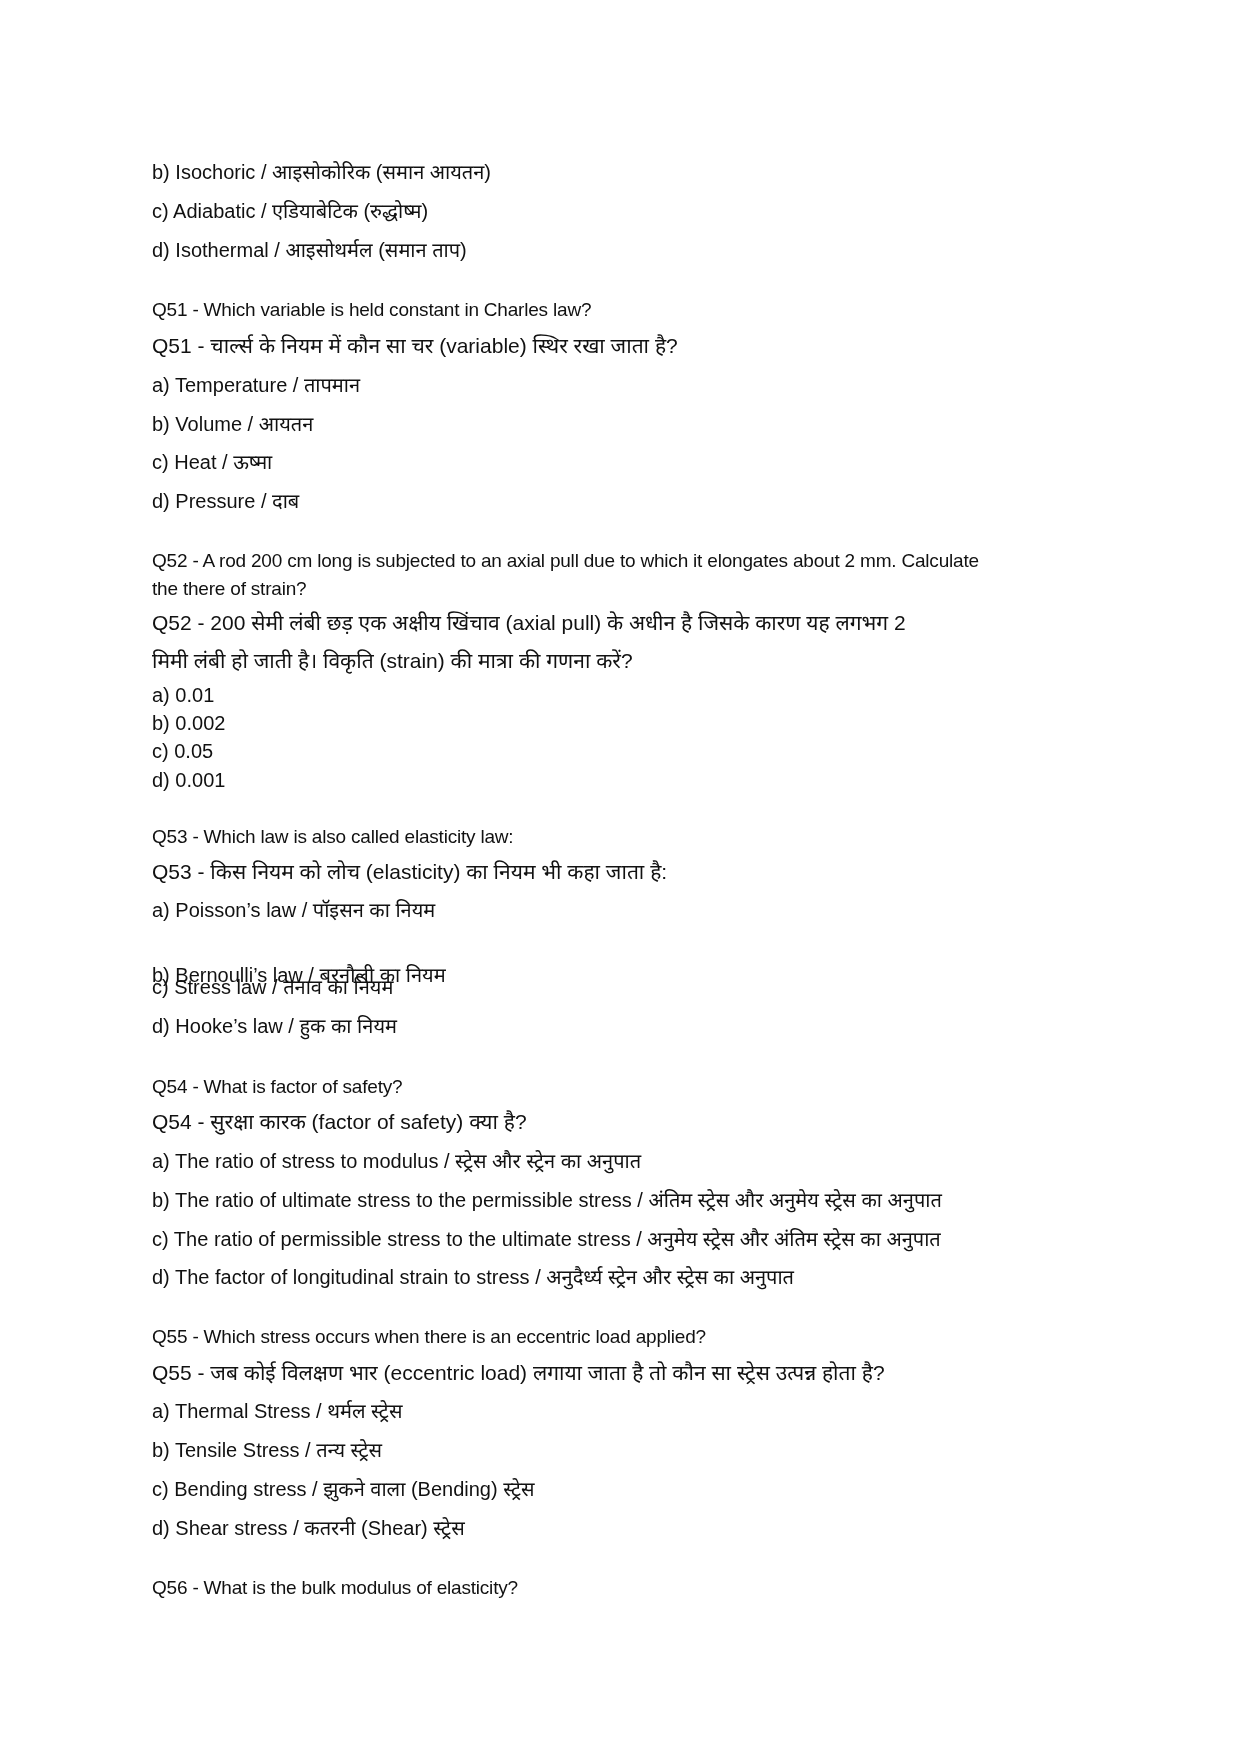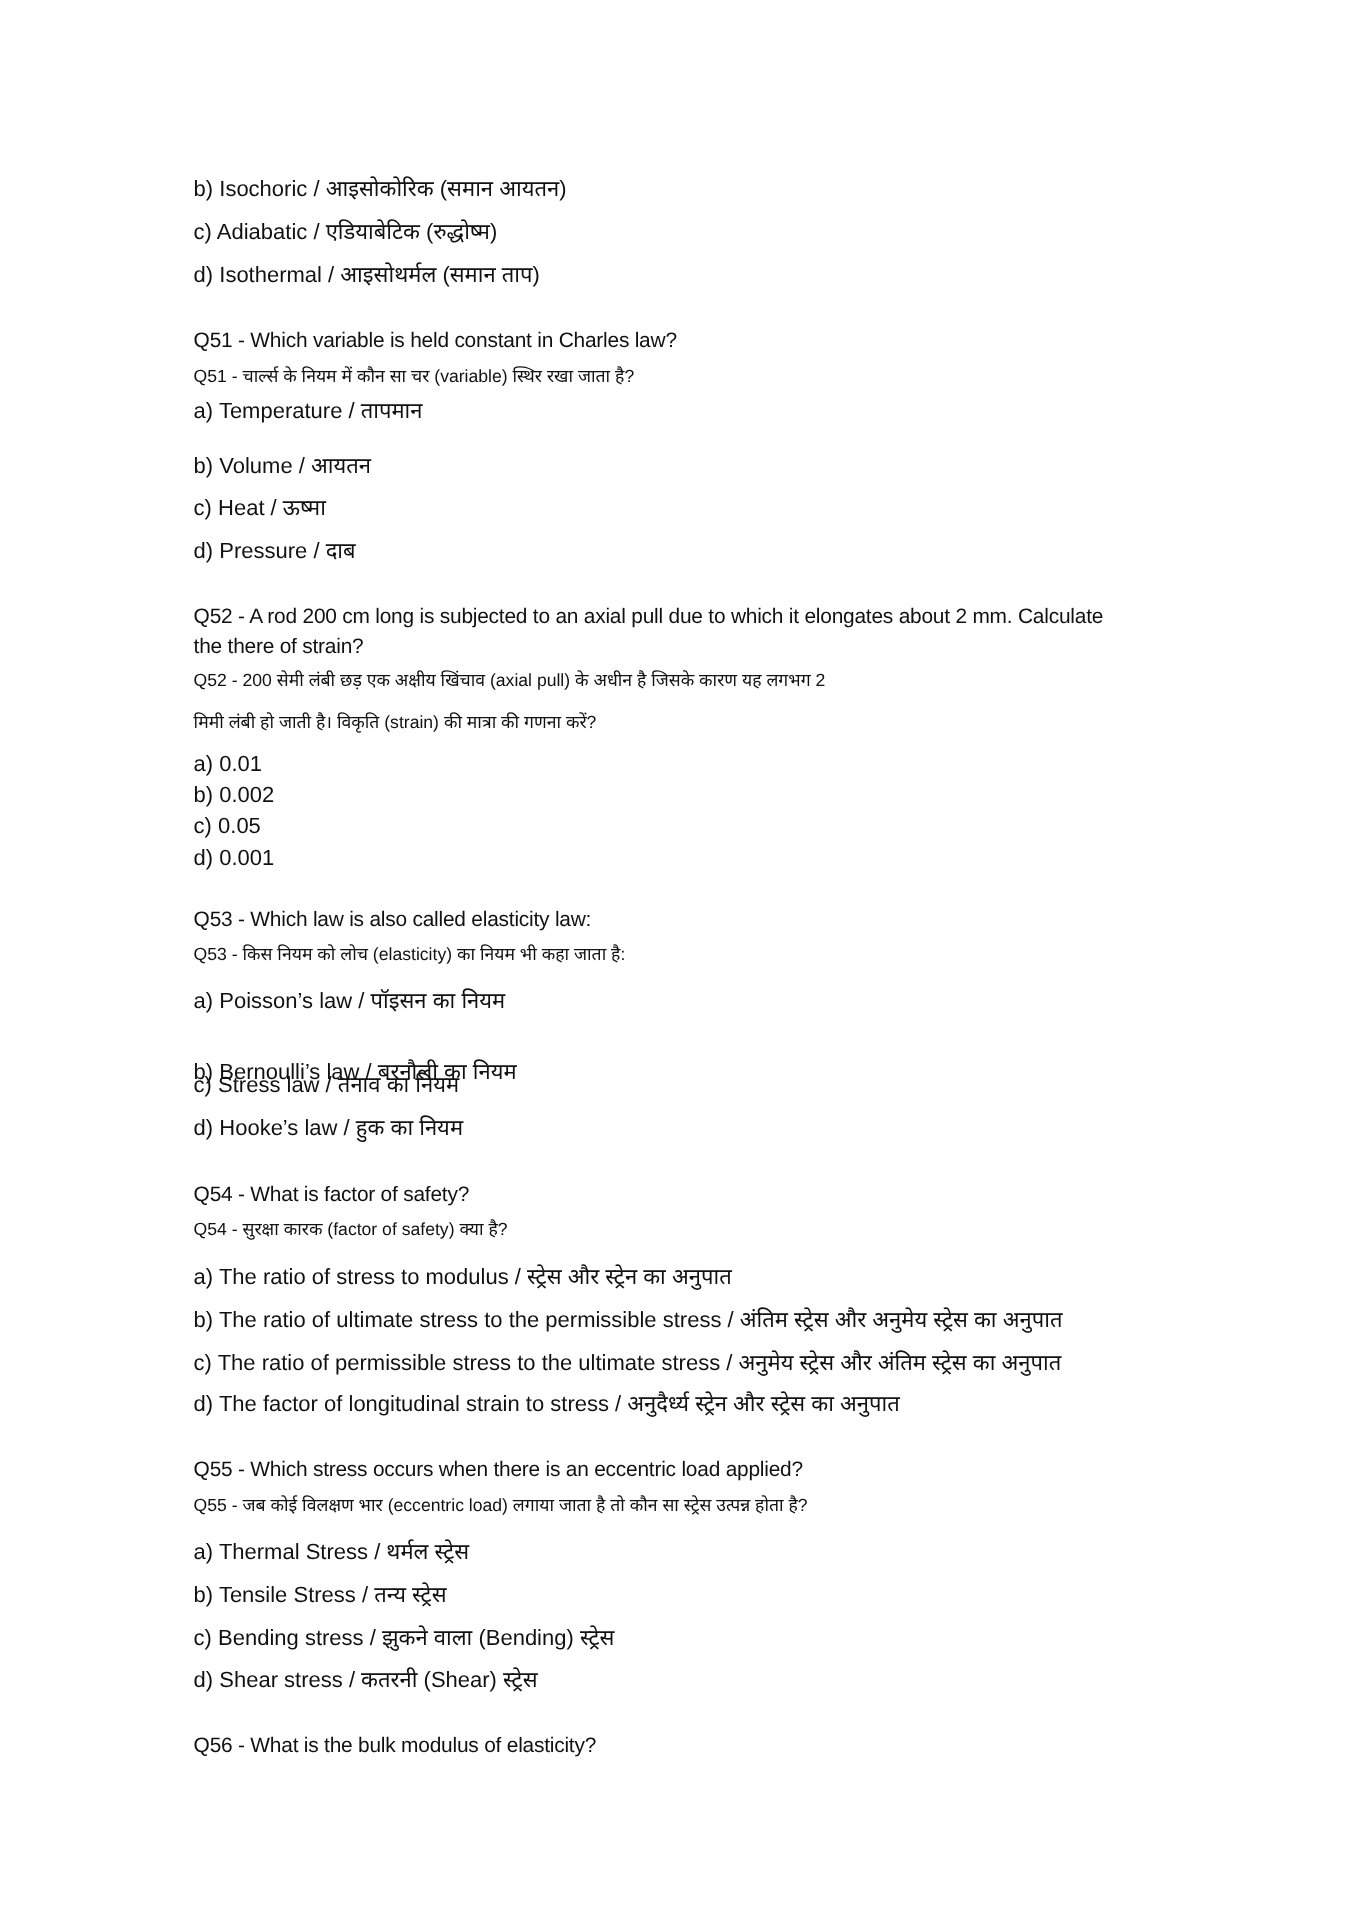--- a/index.html
+++ b/index.html
@@ -1,32 +1,32 @@
 <!DOCTYPE html>
 <html><head>
 <meta charset="utf-8">
 <style>
   html, body { margin: 0; padding: 0; background: #ffffff; }
   body { width: 1241px; height: 1754px; position: relative; overflow: hidden;
          font-family: "Liberation Sans", "DejaVu Sans", sans-serif; color: #111111; }
-  .line { position: absolute; left: 152px; white-space: nowrap; line-height: 1; margin-left: 24px; }
+  .line { position: absolute; left: 152px; white-space: nowrap; line-height: 1; }
   .en { font-size: 19px; letter-spacing: -0.2px; }
-  .hi { font-size: 16px; }
+  .hi { font-size: 21px; }
   .opt { font-size: 20px; }
 </style>
 </head>
 <body>
 
 <div class="line opt" style="top:162px">b) Isochoric / आइसोकोरिक  (समान  आयतन)</div>
 <div class="line opt" style="top:201px">c) Adiabatic / एडियाबेटिक  (रुद्धोष्म)</div>
 <div class="line opt" style="top:240px">d) Isothermal / आइसोथर्मल  (समान  ताप)</div>
 
 <div class="line en" style="top:300px">Q51 - Which variable is held constant in Charles law?</div>
 <div class="line hi" style="top:335px">Q51 - चार्ल्स  के  नियम  में  कौन  सा  चर  (variable) स्थिर  रखा  जाता  है?</div>
-<div class="line opt" style="top:364px">a) Temperature / तापमान</div>
+<div class="line opt" style="top:375px">a) Temperature / तापमान</div>
 <div class="line opt" style="top:414px">b) Volume / आयतन</div>
 <div class="line opt" style="top:452px">c) Heat / ऊष्मा</div>
 <div class="line opt" style="top:491px">d) Pressure / दाब</div>
 
 <div class="line en" style="top:551px">Q52 - A rod 200 cm long is subjected to an axial pull due to which it elongates about 2 mm. Calculate</div>
 <div class="line en" style="top:579px">the there of strain?</div>
 <div class="line hi" style="top:612px">Q52 - 200  सेमी  लंबी  छड़  एक  अक्षीय  खिंचाव  (axial pull) के  अधीन  है  जिसके  कारण  यह  लगभग  2</div>
 <div class="line hi" style="top:650px">मिमी  लंबी  हो  जाती  है।  विकृति  (strain) की  मात्रा  की  गणना  करें?</div>
 <div class="line opt" style="top:685px">a) 0.01</div>
 <div class="line opt" style="top:713px">b) 0.002</div>

